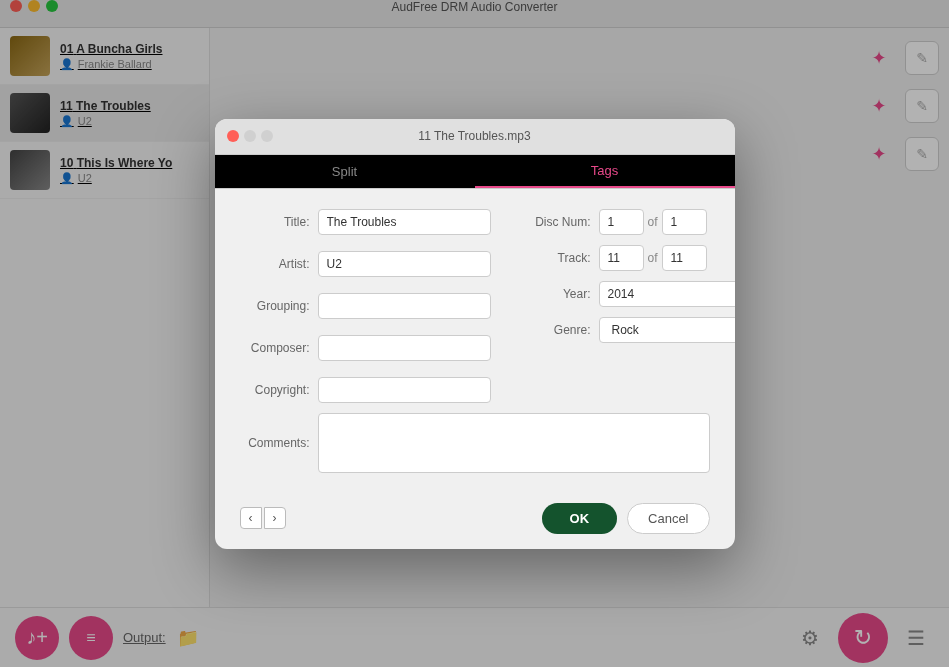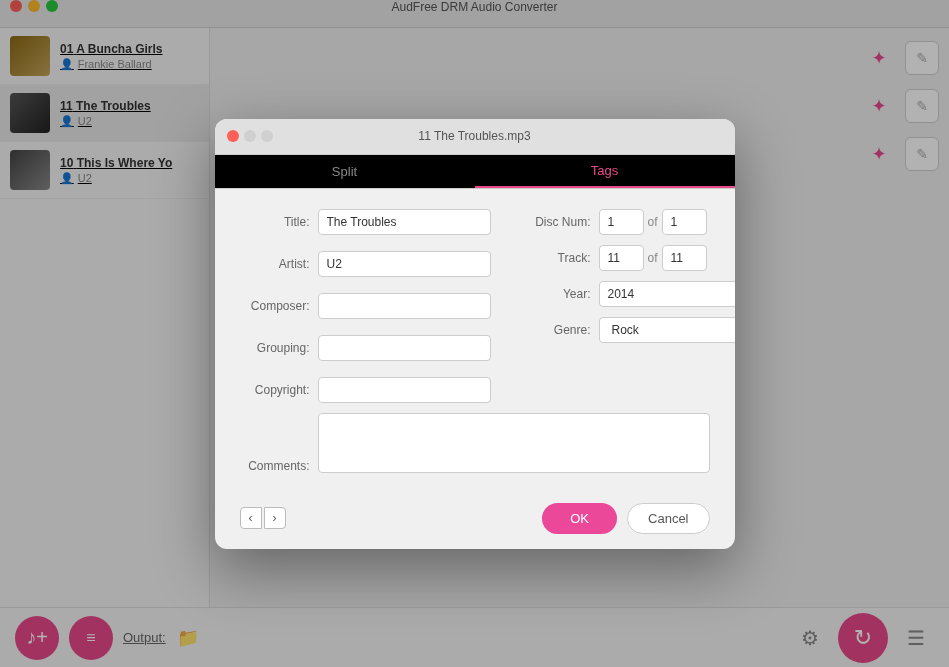--- a/index.html
+++ b/index.html
@@ -450,21 +450,21 @@
       font-size: 10px;
       display: flex;
       align-items: center;
       justify-content: center;
       z-index: 1;
     }
 
     
     .comments-group {
       display: flex;
-      align-items: flex-end;
+      align-items: center;
       gap: 8px;
       margin-top: 8px;
     }
 
     .comments-textarea {
       flex: 1;
       border: 1px solid #ccc;
       border-radius: 4px;
       padding: 4px 8px;
       font-size: 12px;
@@ -511,28 +511,28 @@
     }
     .nav-arrow-btn:first-child { border-radius: 4px 0 0 4px; }
     .nav-arrow-btn:last-child { border-radius: 0 4px 4px 0; }
 
     .footer-actions {
       display: flex;
       gap: 10px;
     }
 
     .ok-btn {
-      background: #ec4899;
+      background: #14532d;
       color: white;
       border: none;
       border-radius: 20px;
       padding: 7px 28px;
       font-size: 13px;
       cursor: pointer;
-      font-weight: 400;
+      font-weight: 700;
     }
 
     .cancel-btn {
       background: white;
       color: #555;
       border: 1px solid #ccc;
       border-radius: 20px;
       padding: 7px 20px;
       font-size: 13px;
       cursor: pointer;
@@ -706,25 +706,25 @@
           <div class="left-col">
             <div class="form-group">
               <span class="form-label">Title:</span>
               <input class="form-input" type="text" value="The Troubles" style="">
             </div>
             <div class="form-group">
               <span class="form-label">Artist:</span>
               <input class="form-input" type="text" value="U2" style="">
             </div>
             <div class="form-group">
+              <span class="form-label">Grouping:</span>
+              <input class="form-input" type="text" style="">
+            </div>
+            <div class="form-group">
               <span class="form-label">Composer:</span>
-              <input class="form-input" type="text" style="">
-            </div>
-            <div class="form-group">
-              <span class="form-label">Grouping:</span>
               <input class="form-input" type="text" style="">
             </div>
             <div class="form-group">
               <span class="form-label">Copyright:</span>
               <input class="form-input" type="text" style="">
             </div>
           </div>
 
           <div class="right-col">
             <div class="form-group">

